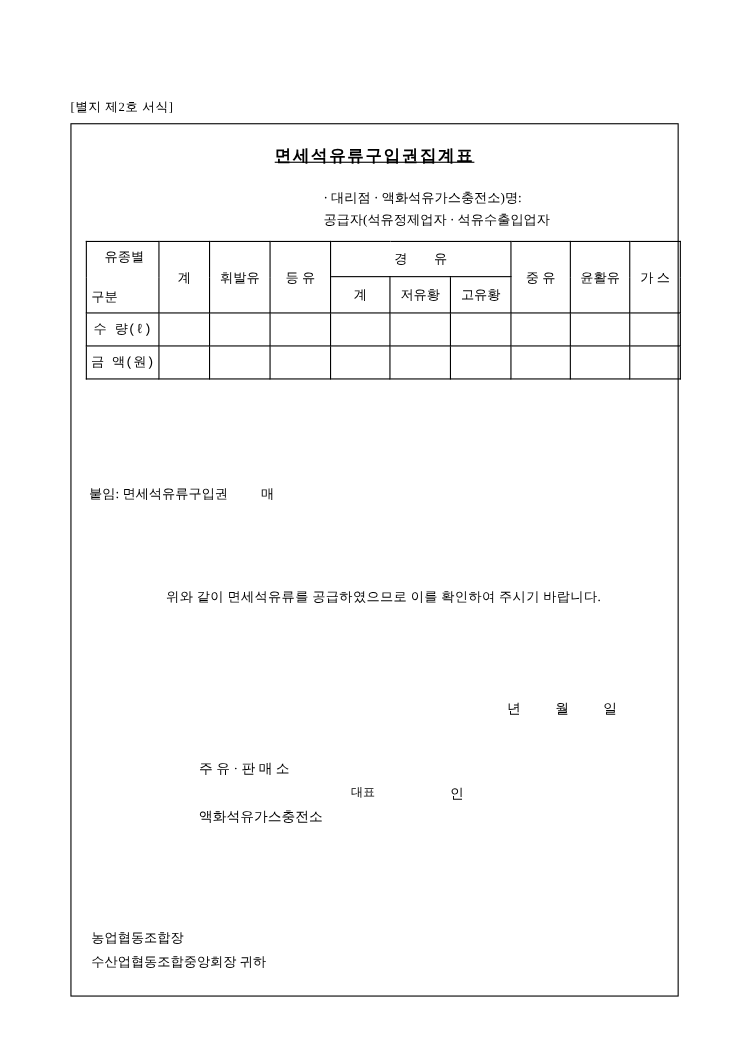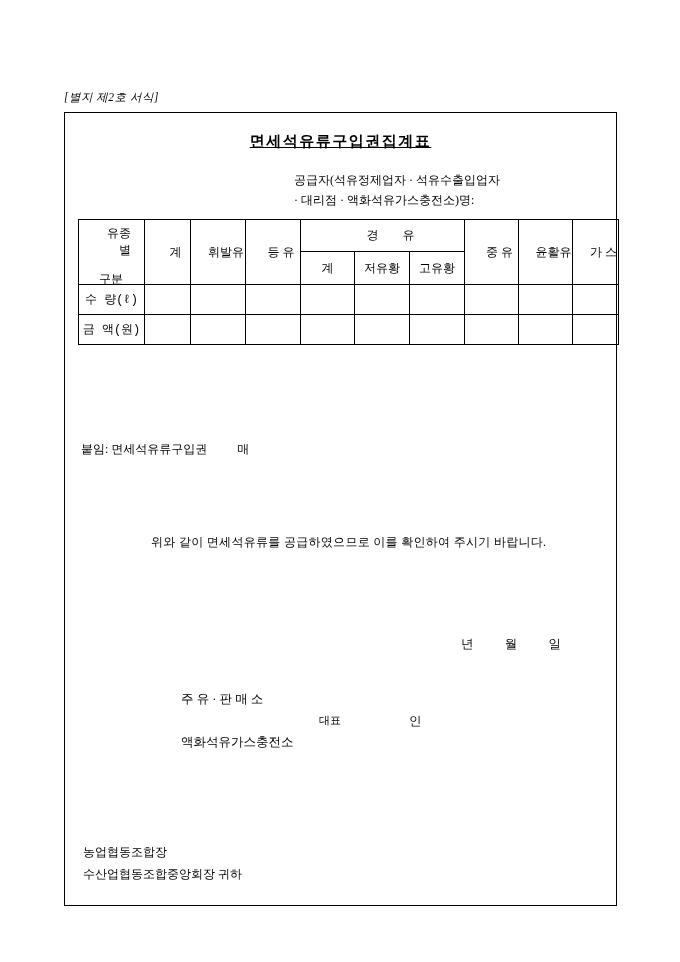--- a/index.html
+++ b/index.html
@@ -6,21 +6,21 @@
   html, body {
     width:680px; height:962px;
     background:#ffffff;
     font-family:"Liberation Serif","DejaVu Serif",serif;
     color:#000;
   }
   body { position:relative; overflow:hidden; }
 
   .form-label {
     position:absolute; left:64px; top:90px;
-    font-size:11.5px; letter-spacing:0.5px;font-style:italic;
+    font-size:11.5px; letter-spacing:0.5px;
   }
 
   .form-box {
     position:absolute; left:64px; top:112px;
     width:553px; height:794px;
     border:1.5px solid #000;
   }
 
   .title {
     position:absolute; top:19px; left:0; width:100%;
@@ -37,21 +37,21 @@
   table.summary {
     position:absolute; top:106px; left:13px;
     border-collapse:collapse; table-layout:fixed;
     width:540px;
   }
   table.summary td {
     border:1px solid #000;
     font-size:12px; text-align:center; vertical-align:middle;
     padding:0; overflow:hidden;
   }
-  tr.hrow1 td { height:32px;padding-left:16px; }
+  tr.hrow1 td { height:32px; }
   tr.hrow2 td { height:33px; }
   tr.drow  td { height:30px;font-family:Liberation Mono, monospace; }
 
   td.corner { padding:0; }
   .corner-inner {
     display:flex; flex-direction:column; justify-content:space-between;
     height:63px; padding:4px 5px 5px 4px;
   }
   .corner-top    { text-align:right; padding-right:8px; font-size:12px; }
   .corner-bottom { text-align:left;  font-size:12px;margin-top:12px; }
@@ -75,22 +75,22 @@
 </head>
 <body>
 
 <div class="form-label">[별지 제2호 서식]</div>
 
 <div class="form-box">
 
   <div class="title">면세석유류구입권집계표</div>
 
   <div class="supplier">
+    <div> · 대리점 · 액화석유가스충전소)명:</div>
     <div>공급자(석유정제업자 · 석유수출입업자</div>
-    <div> · 대리점 · 액화석유가스충전소)명:</div>
   </div>
 
   <table class="summary">
     <colgroup>
       <col style="width:66px">
         <col style="width:46px">
         <col style="width:55px">
         <col style="width:55px">
       <col style="width:54px">
         <col style="width:55px">

